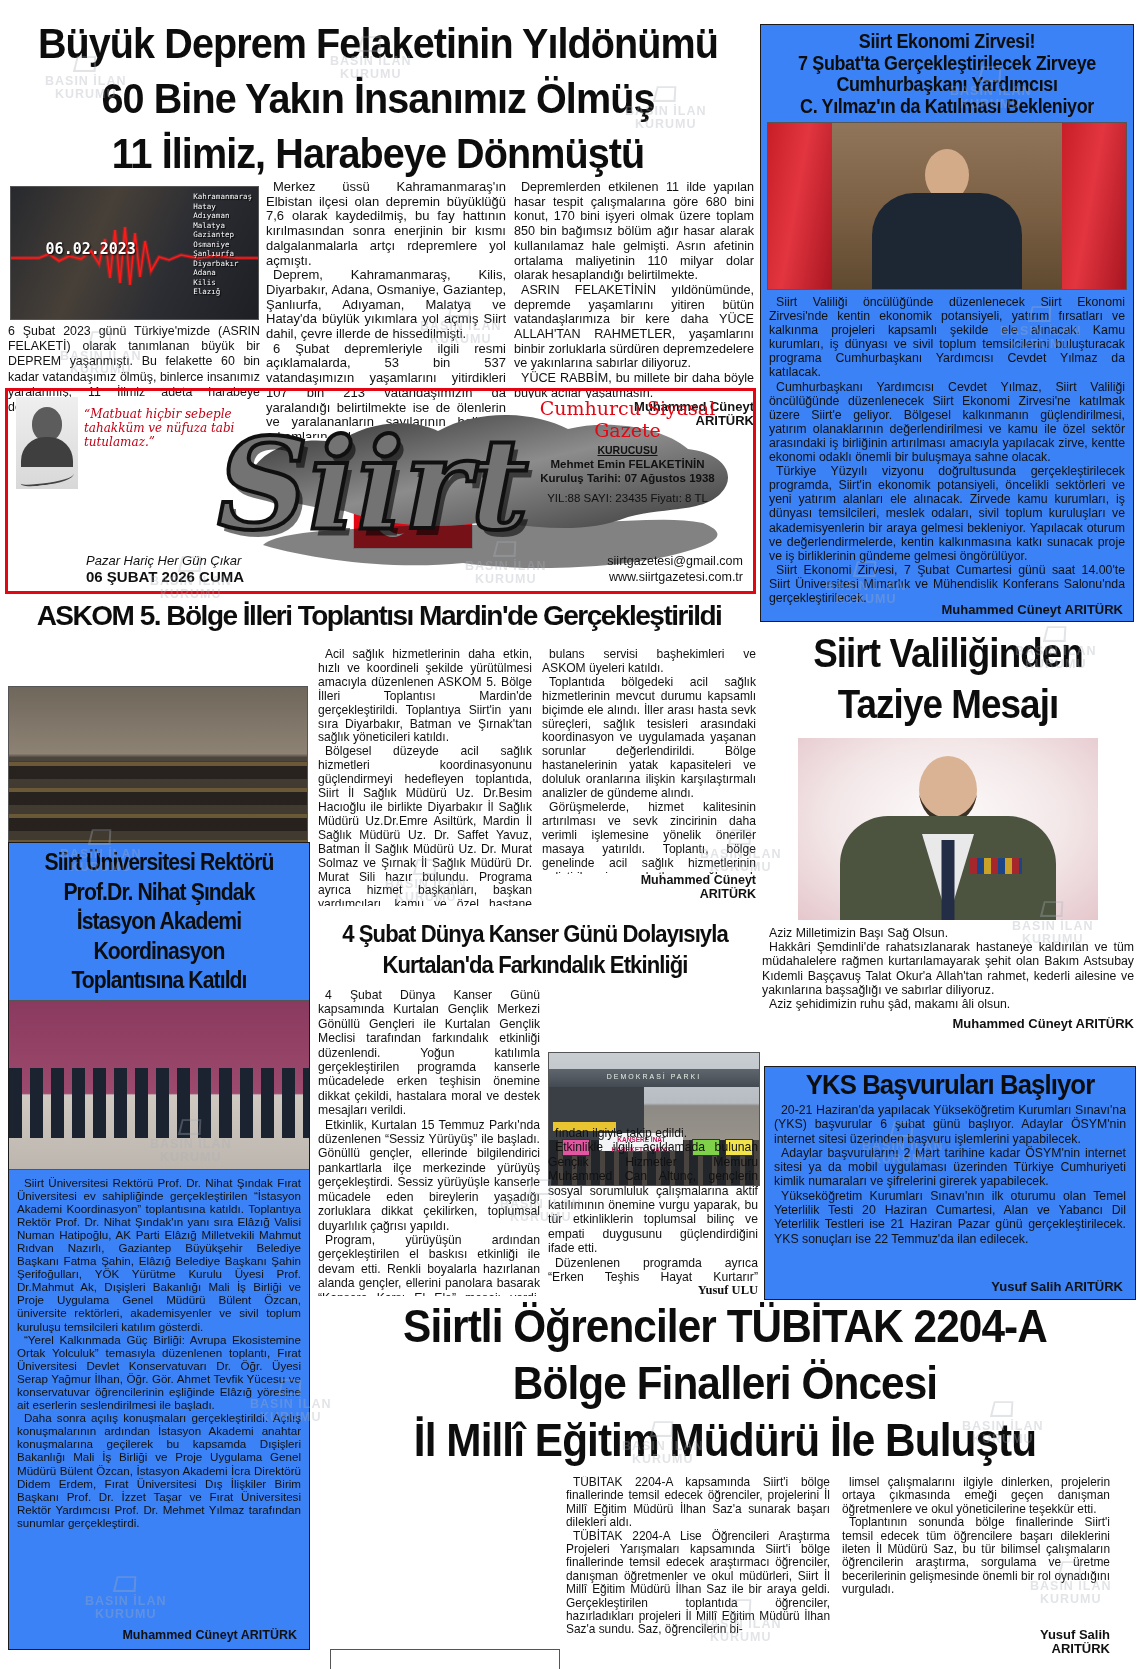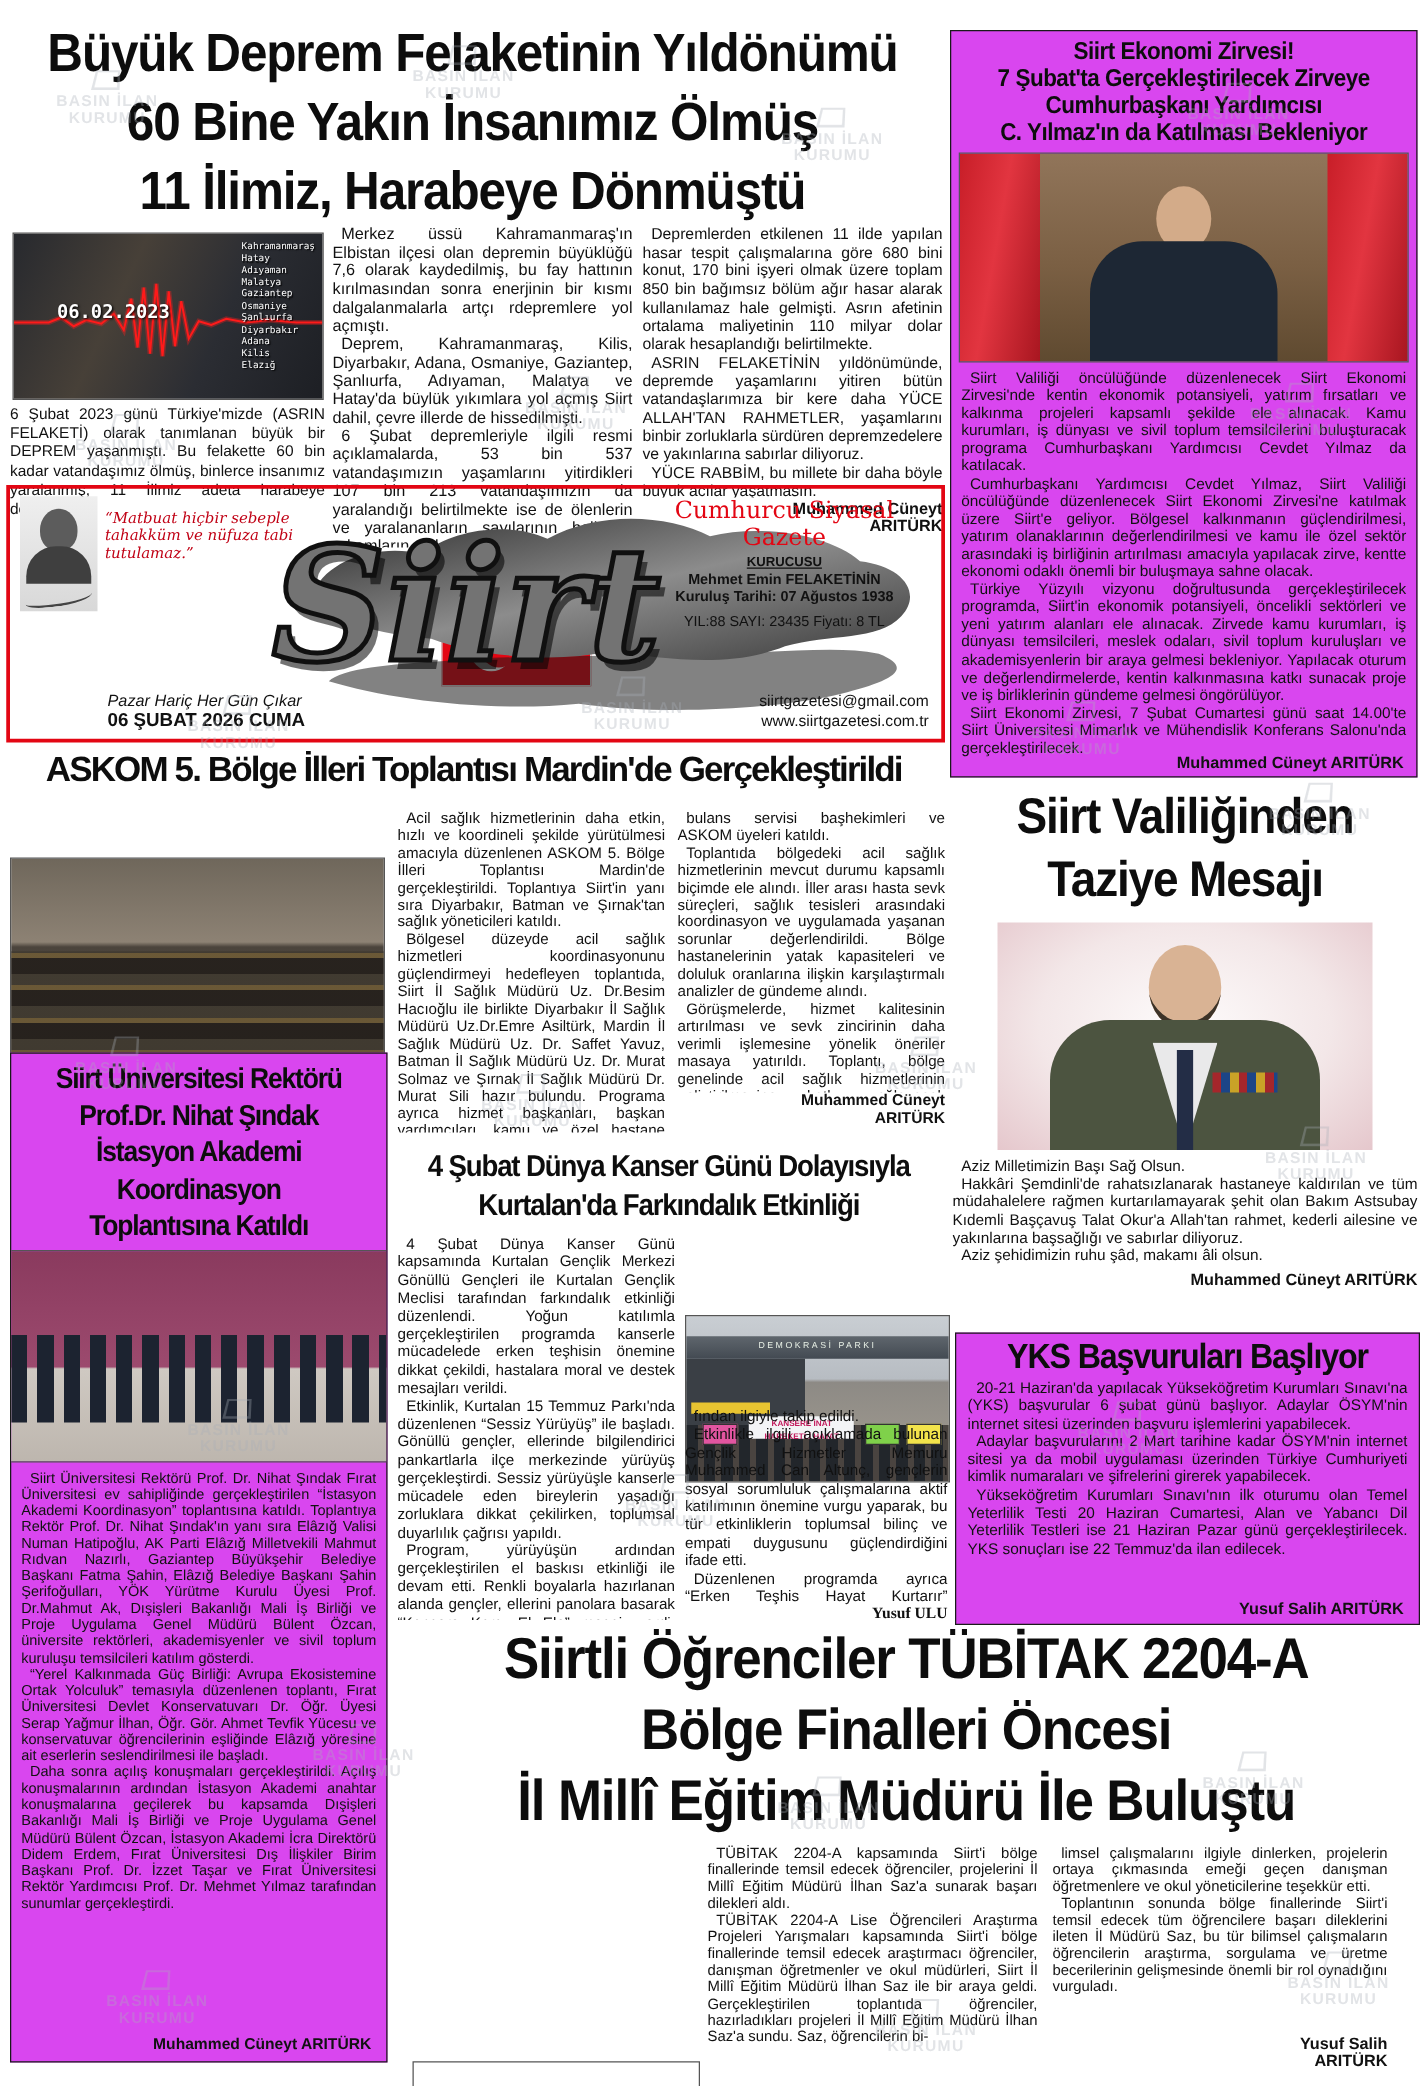--- a/index.html
+++ b/index.html
@@ -5,21 +5,21 @@
   html,body{margin:0;padding:0;background:#888;}
   .page{position:relative;width:1140px;height:1669px;margin:0 auto;background:#fff;
         font-family:"Liberation Sans","DejaVu Sans",sans-serif;color:#111;overflow:hidden;}
   .abs{position:absolute;}
   .hl{font-weight:900;text-align:center;letter-spacing:-1px;color:#0d0d0d;}
   .cond{transform:scaleX(.92);transform-origin:50% 50%;}
   .hl-line{white-space:nowrap;}
   .just{text-align:justify;}
   .story p{margin:0;text-indent:7px;}
   .byline{font-weight:bold;text-align:right;line-height:1.1;}
-  .box{border:1.6px solid #1a1a1a;background:#d946ef;}
+  .box{border:1.6px solid #1a1a1a;background:#3b82f6;}
   .photo{position:relative;overflow:hidden;border:1px solid #555;}
   .clip{overflow:hidden;}
   
   .masthead{border:3px solid #e30613;}
   .logo-siirt{font-family:"DejaVu Serif","Liberation Serif",serif;font-style:italic;font-weight:bold;
               color:#737373;-webkit-text-stroke:4px #101010;
               text-shadow:5px 7px 0 rgba(0,0,0,.55);text-align:center;}
   .quote{font-family:"DejaVu Serif",serif;font-style:italic;color:#c00014;font-size:12px;line-height:14px;}
   .gaz-title{font-family:"DejaVu Serif",serif;color:#e30613;font-size:19px;text-align:center;}
   .mh-small{font-size:11.5px;text-align:center;line-height:14px;font-weight:bold;}

